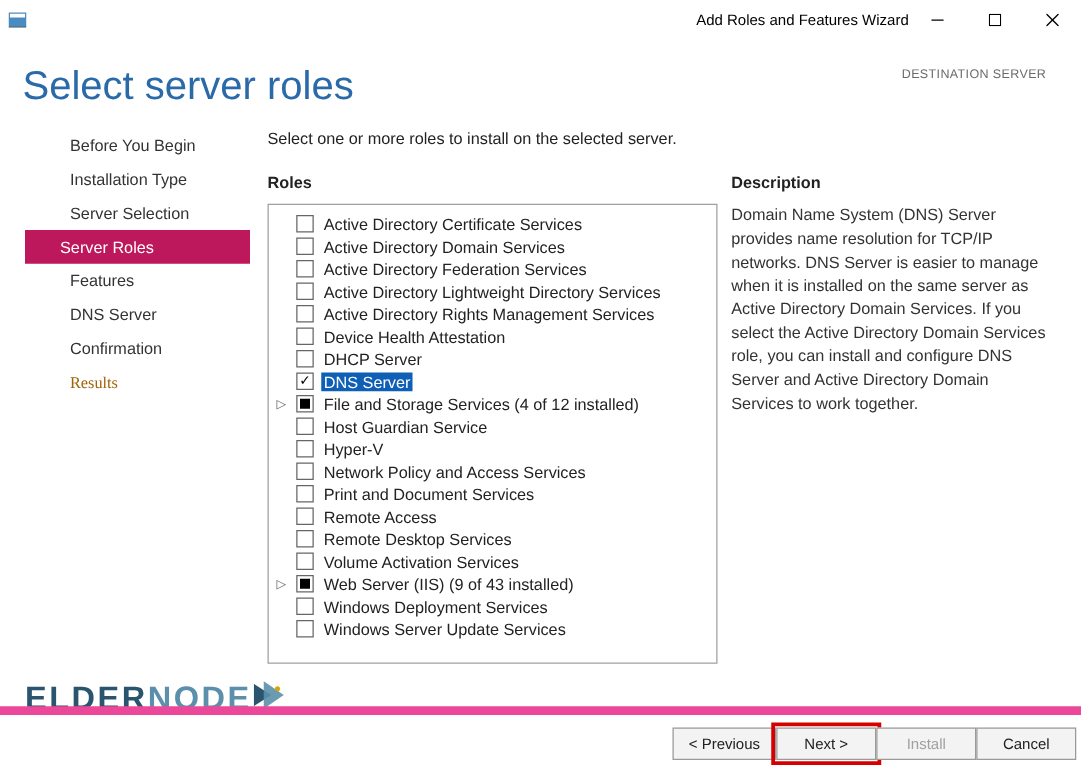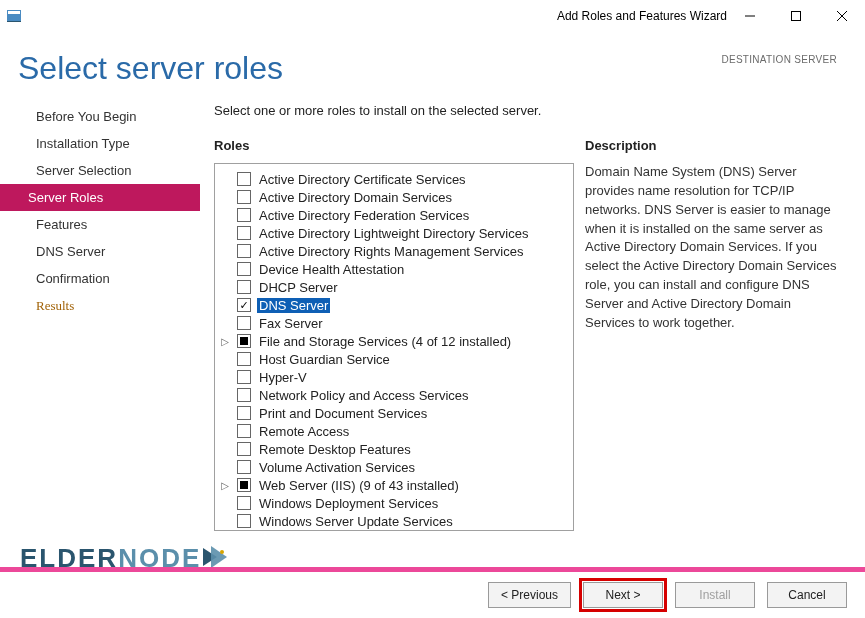--- a/index.html
+++ b/index.html
@@ -11,21 +11,21 @@
     .titlebar .win-controls { display: flex; }
     .win-btn { width: 46px; height: 32px; display: flex; align-items: center; justify-content: center; background: transparent; border: none; cursor: pointer; }
     .win-btn svg { width: 10px; height: 10px; }
 
     .header { display: flex; align-items: flex-start; padding: 18px 28px 10px 18px; }
     .page-title { color: #2a6aa8; font-size: 32px; font-weight: 300; flex: 1; }
     .dest-server { text-align: right; font-size: 10px; color: #6b6b6b; padding-top: 4px; letter-spacing: 0.3px; }
 
     .body { display: flex; padding: 6px 0 0 0; }
 
-    .nav { width: 200px; }
+    .nav { width: 200px; padding-left: 20px; }
     .nav-item { padding: 6px 0 6px 36px; font-size: 13px; color: #333; cursor: pointer; }
     .nav-item.active { background: #be185d; color: #fff; padding-left: 28px; }
     .nav-item.disabled { color: #a16207; cursor: default; font-family: Liberation Serif, serif; }
 
     .content { flex: 1; padding: 0 28px 0 14px; }
     .instr { font-size: 13px; color: #222; margin-bottom: 20px; }
     .cols { display: flex; gap: 11px; }
     .roles-col { flex: 0 0 360px; }
     .sect-h { font-size: 13px; font-weight: 600; color: #222; margin-bottom: 10px; }
     .roles-box { border: 1px solid #a0a0a0; height: 368px; overflow: auto; padding: 6px 4px; }
@@ -37,21 +37,21 @@
     .role-label { white-space: nowrap; padding: 0 2px; }
     .role-label.selected { background: #0e5fb5; color: #fff; }
     .desc-col { flex: 1; }
     .desc-text { font-size: 13px; color: #333; line-height: 1.45; }
 
     .logo { position: absolute; left: 20px; bottom: 44px; display: flex; align-items: center; }
     .logo-text1 { font-family: Arial, sans-serif; font-size: 26px; letter-spacing: 2px; color: #2a556e; font-weight: 700; }
     .logo-text2 { color: #5b8fab; }
     .logo-icon { margin-left: 2px; }
 
-    .footer { position: absolute; bottom: 0; left: 0; right: 0; border-top: 5px solid #ec4899; padding: 10px 18px; display: flex; justify-content: flex-end; gap: 12px; }
+    .footer { position: absolute; bottom: 0; left: 0; right: 0; border-top: 7px solid #ec4899; padding: 10px 4px; display: flex; justify-content: flex-end; gap: 0; }
     .btn { min-width: 80px; height: 26px; font-size: 12px; border: 1px solid #9a9a9a; background: #f3f3f3; color: #222; cursor: pointer; padding: 0 12px; }
     .btn:disabled { color: #a0a0a0; cursor: default; }
     .btn.highlight { outline: 3px solid #d60000; outline-offset: 1px; }
   </style>
 </head>
 <body>
 
 <div class="titlebar">
   <span class="app-icon">
     <svg viewBox="0 0 16 16">
@@ -139,25 +139,20 @@
               <span class="expand"></span>
               <span class="cb"></span>
               <span class="role-label">DHCP Server</span>
             </div>
             <div class="role-row">
               <span class="expand"></span>
               <span class="cb checked"></span>
               <span class="role-label selected">DNS Server</span>
             </div>
             <div class="role-row">
-              <span class="expand"></span>
-              <span class="cb"></span>
-              <span class="role-label">Fax Server</span>
-            </div>
-            <div class="role-row">
               <span class="expand">▷</span>
               <span class="cb partial"></span>
               <span class="role-label">File and Storage Services (4 of 12 installed)</span>
             </div>
             <div class="role-row">
               <span class="expand"></span>
               <span class="cb"></span>
               <span class="role-label">Host Guardian Service</span>
             </div>
             <div class="role-row">
@@ -176,21 +171,21 @@
               <span class="role-label">Print and Document Services</span>
             </div>
             <div class="role-row">
               <span class="expand"></span>
               <span class="cb"></span>
               <span class="role-label">Remote Access</span>
             </div>
             <div class="role-row">
               <span class="expand"></span>
               <span class="cb"></span>
-              <span class="role-label">Remote Desktop Features</span>
+              <span class="role-label">Remote Desktop Services</span>
             </div>
             <div class="role-row">
               <span class="expand"></span>
               <span class="cb"></span>
               <span class="role-label">Volume Activation Services</span>
             </div>
             <div class="role-row">
               <span class="expand">▷</span>
               <span class="cb partial"></span>
               <span class="role-label">Web Server (IIS) (9 of 43 installed)</span>

